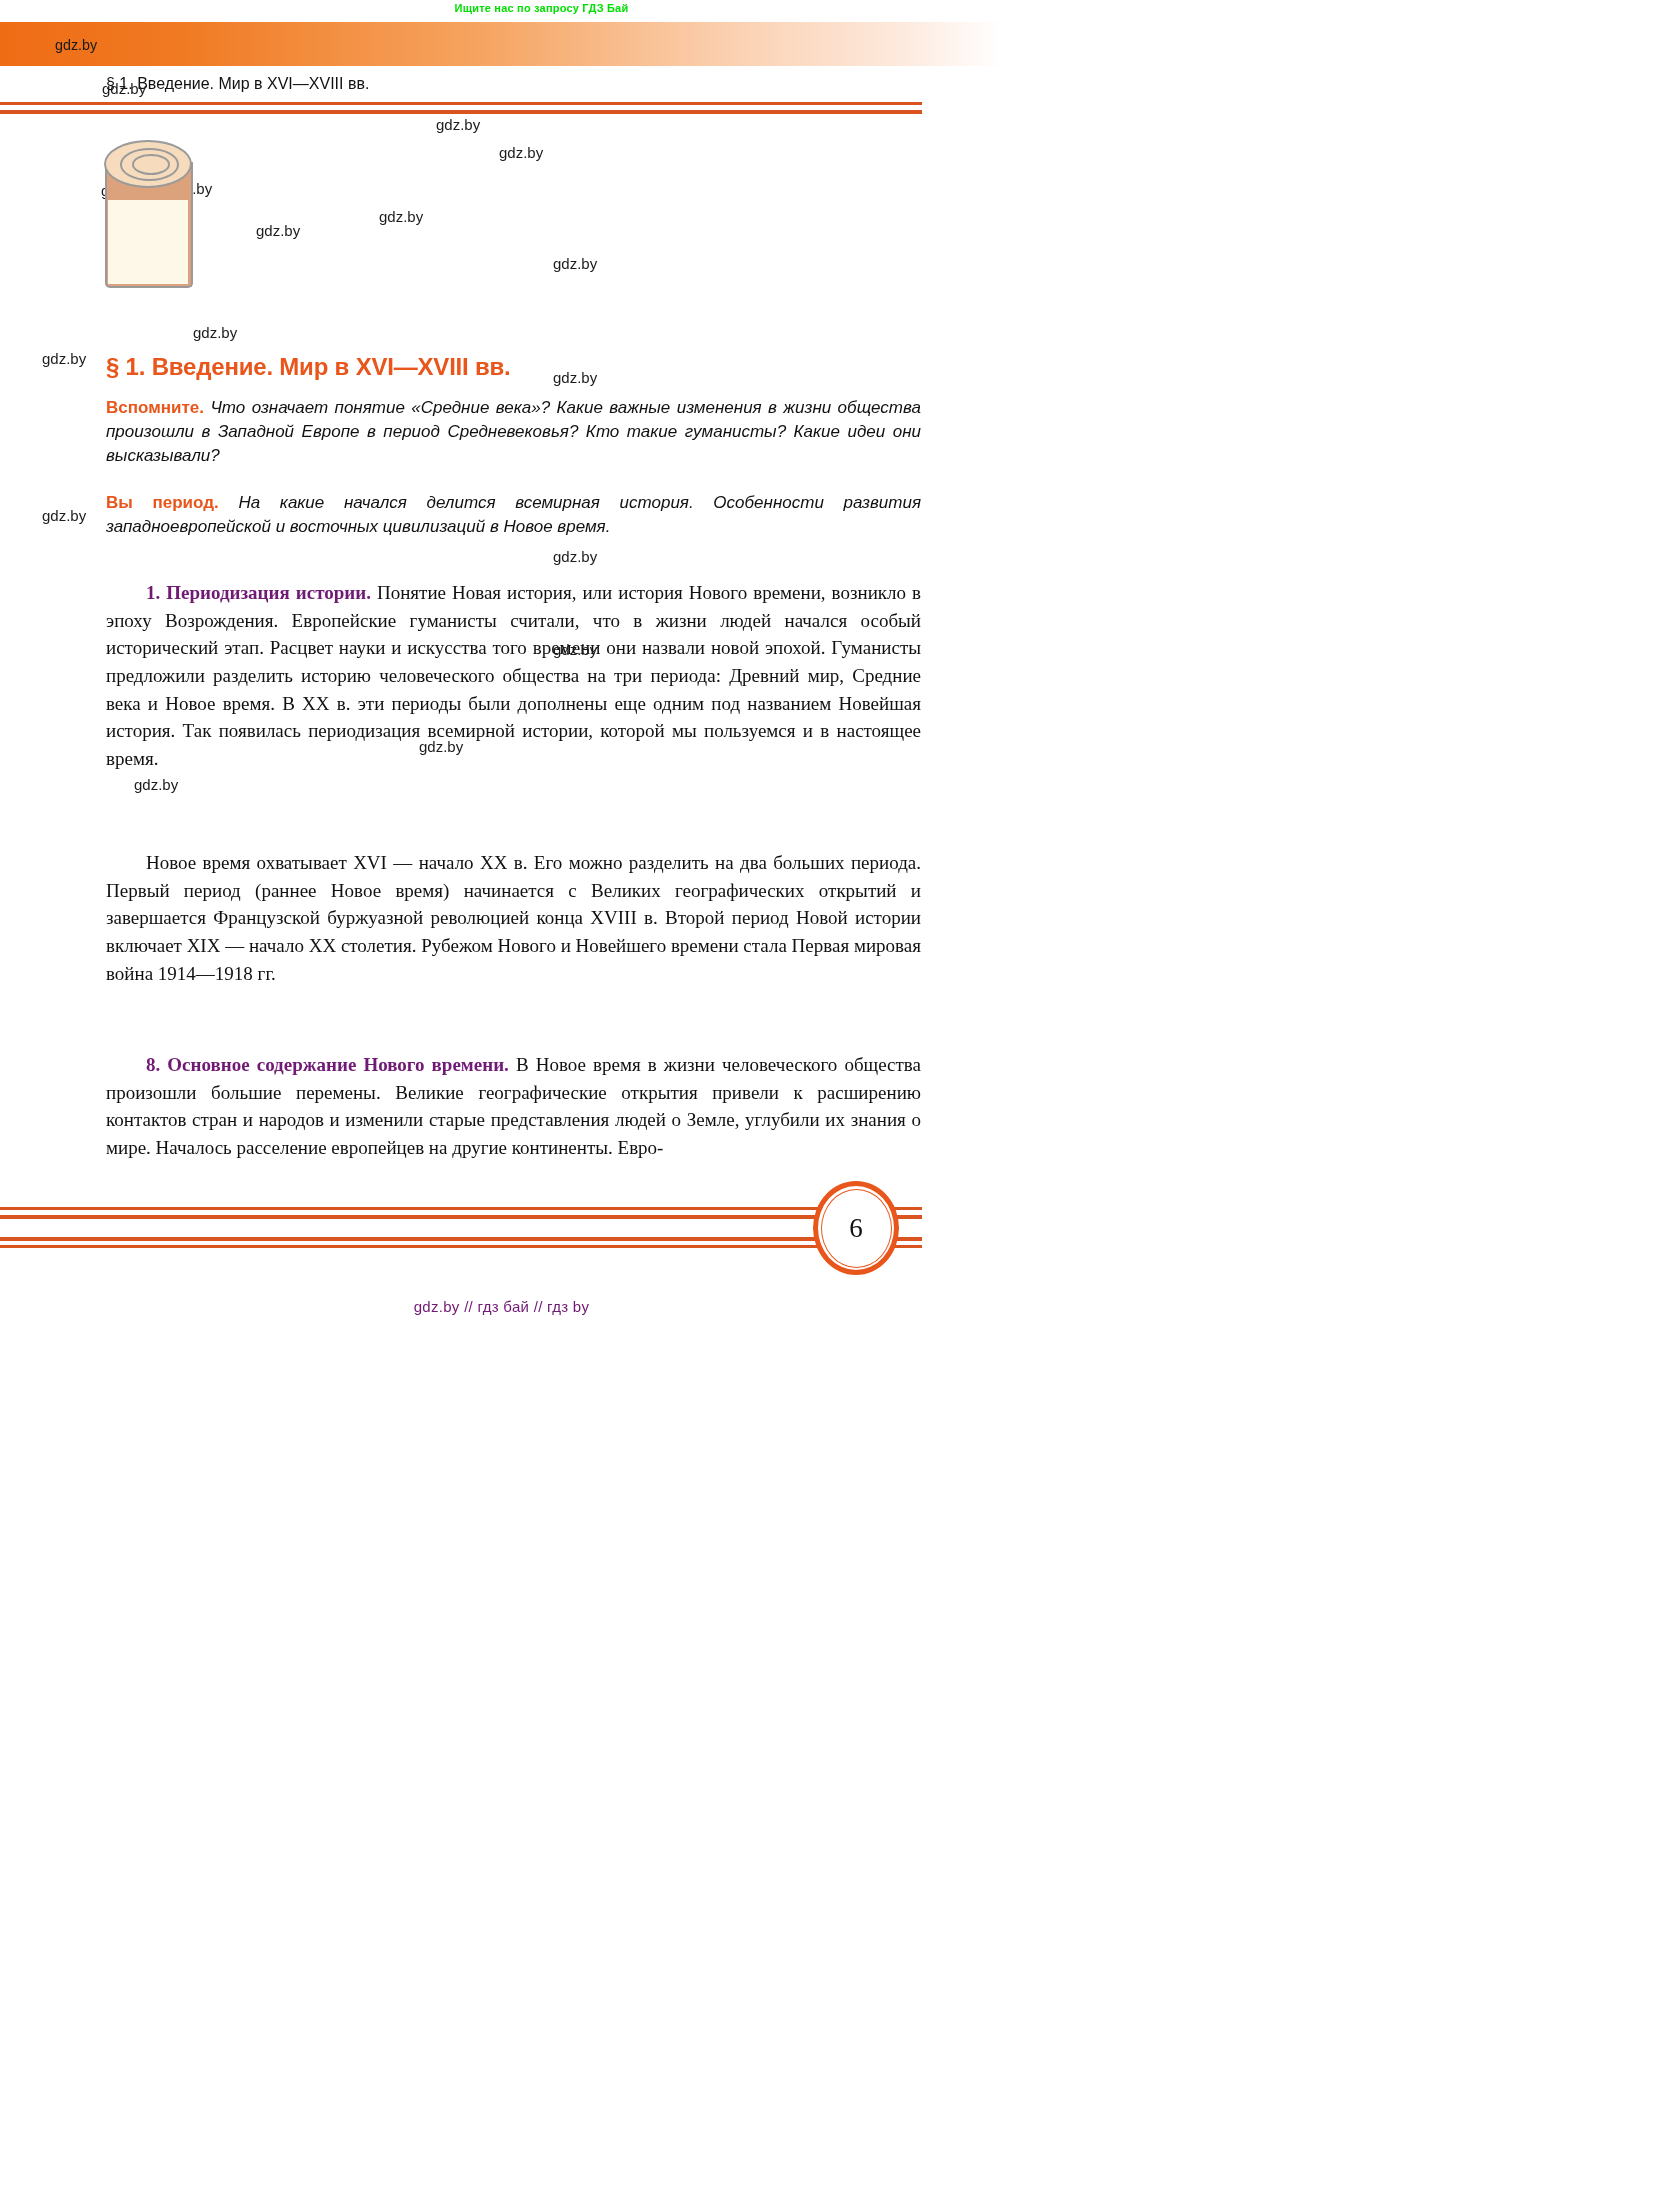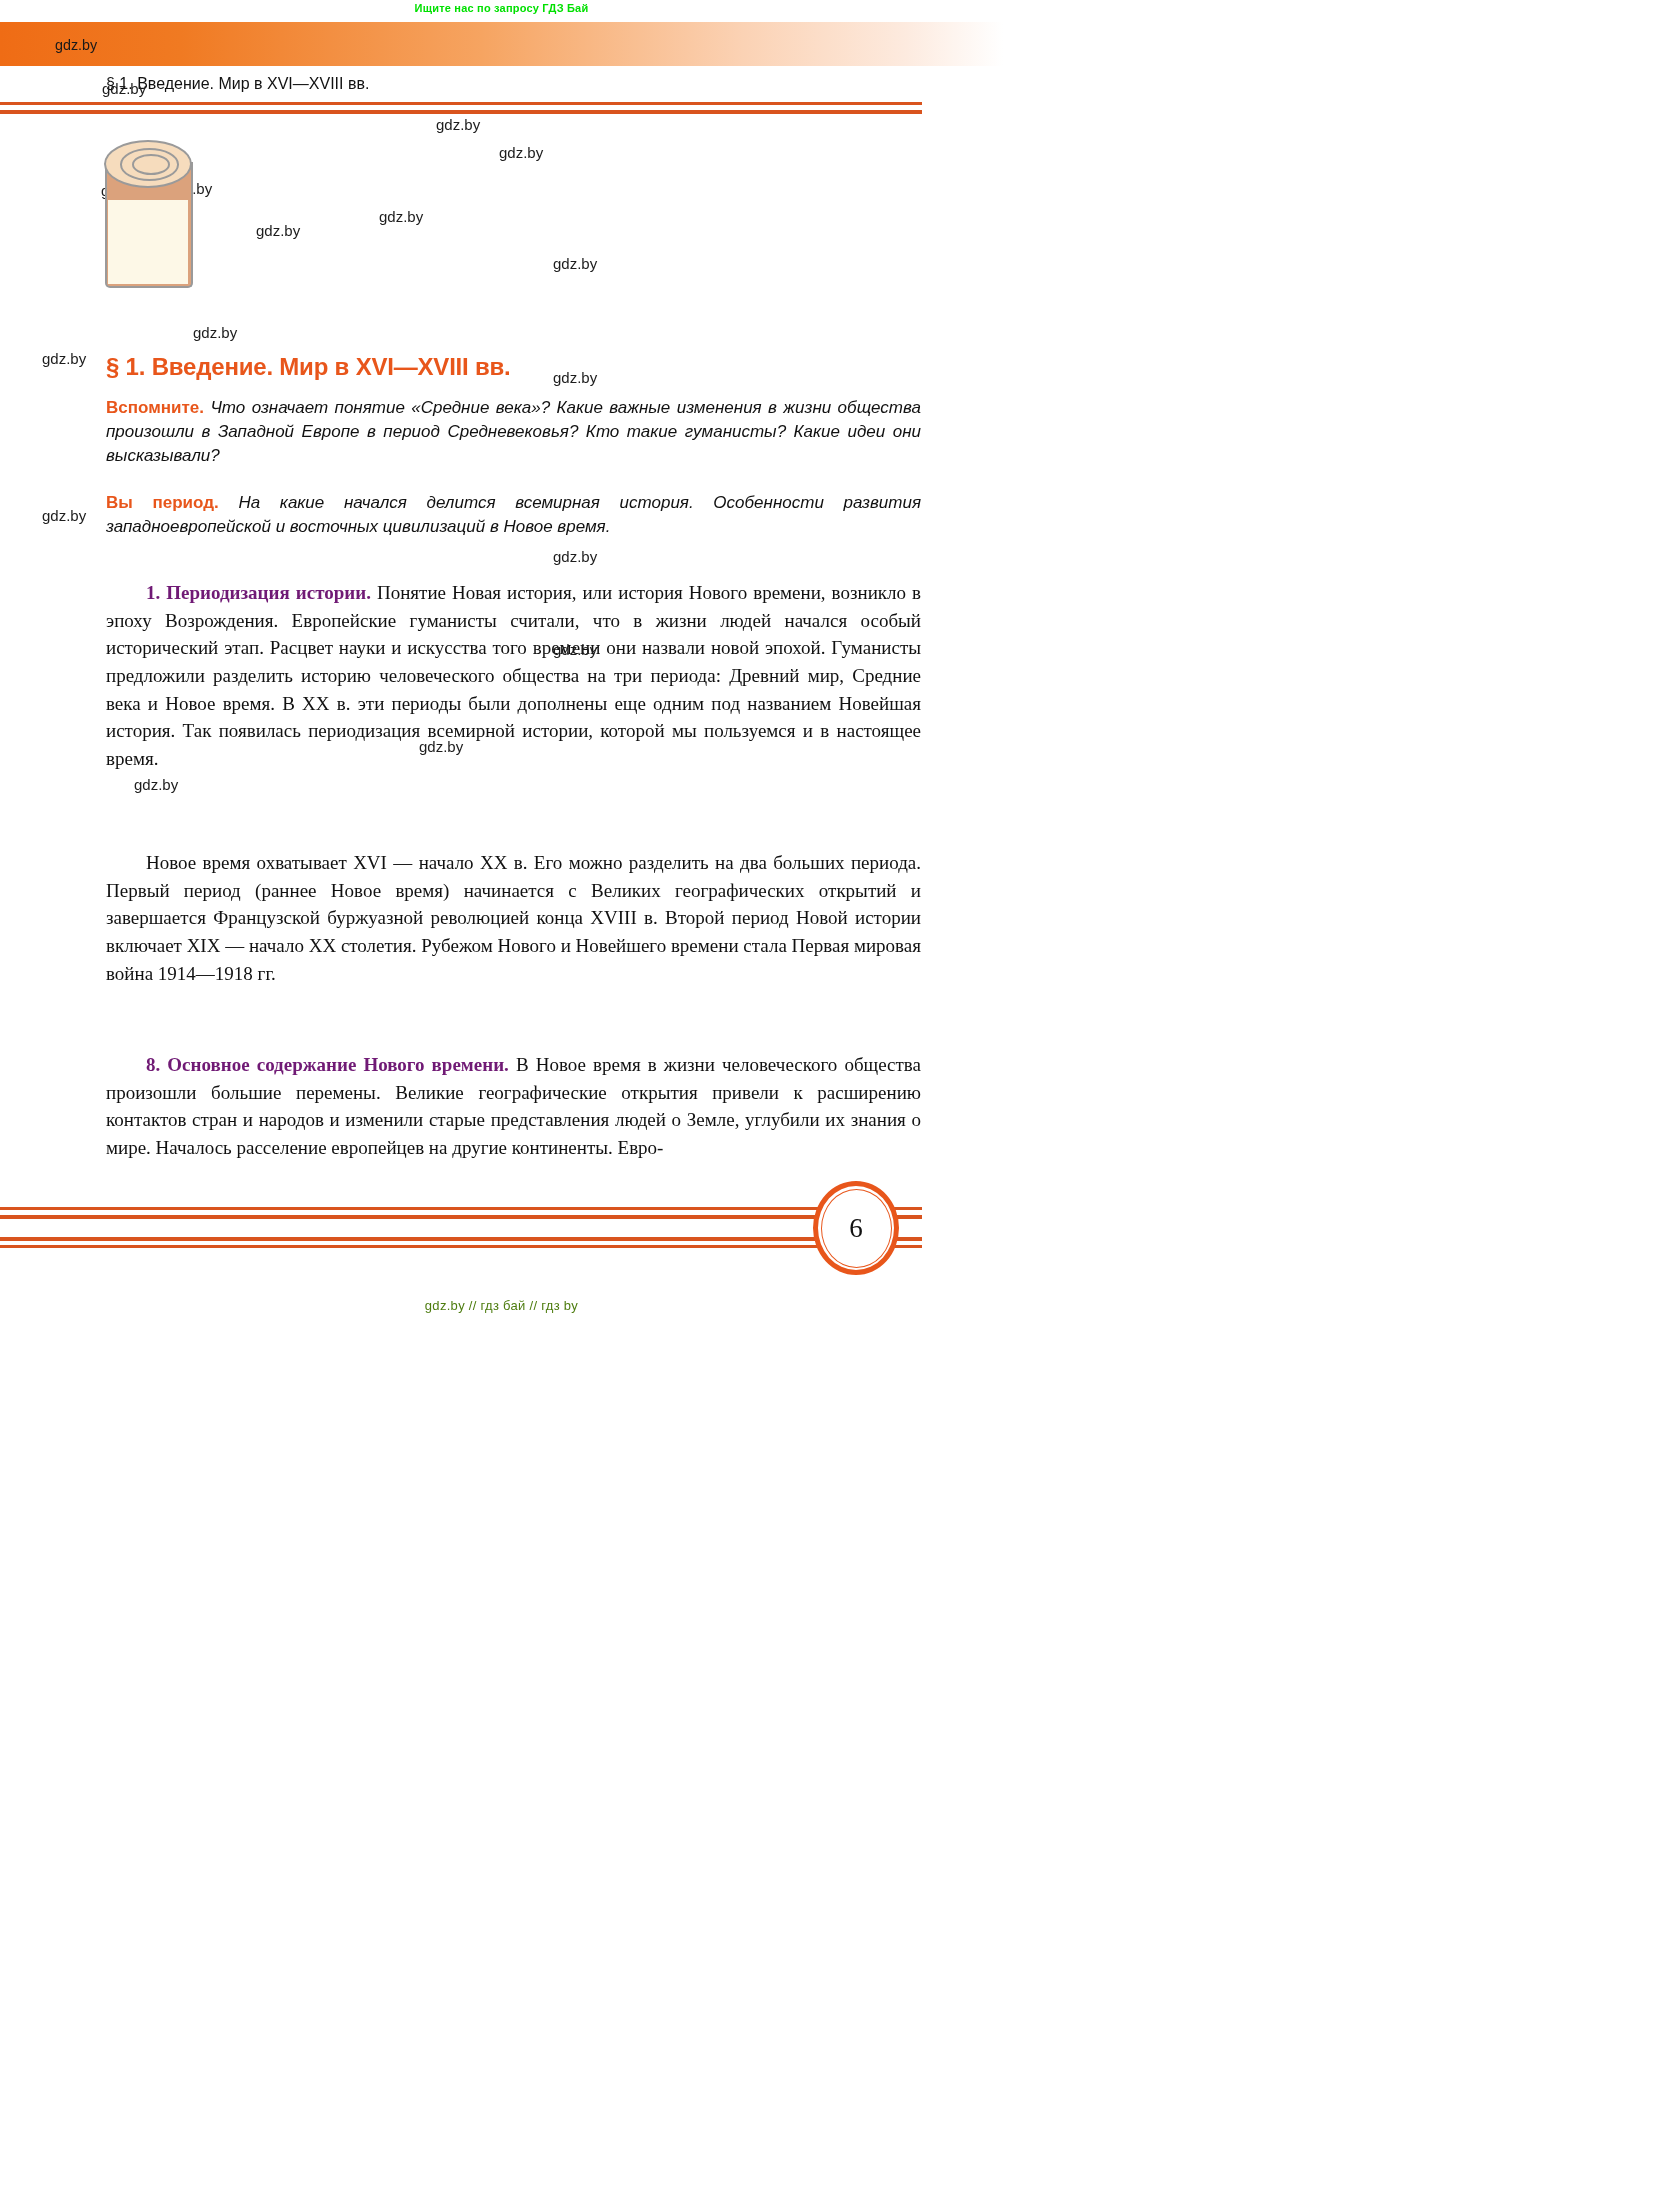--- a/index.html
+++ b/index.html
@@ -20,20 +20,21 @@
     position: absolute;
     top: 1.7px;
     left: 0;
     width: 1003px;
     text-align: center;
     font-family: "Liberation Sans", sans-serif;
     font-size: 11px;
     font-weight: 700;
     color: #00e000;
     letter-spacing: 0.2px;
+    padding-left: 40px;
   }
 
   
   .banner {
     position: absolute;
     top: 22px;
     left: 0;
     width: 1003px;
     height: 44px;
     background: linear-gradient(to right, #ef6c15 0%, #f07a22 18%, #f6a461 48%, #fbd2b4 74%, #fdeade 90%, #ffffff 100%);
@@ -295,22 +296,22 @@
   }
 
   
   .bottom-links {
     position: absolute;
     top: 1298px;
     left: 0;
     width: 1003px;
     text-align: center;
     font-family: "Liberation Sans", sans-serif;
-    font-size: 13px;
-    color: #4d7c0f;
+    font-size: 15px;
+    color: #701a75;
     letter-spacing: 0.3px;
   }
 
   
   .wm {
     position: absolute;
     font-family: "Liberation Sans", sans-serif;
     font-size: 13.4px;
     color: #1d1d1d;
     white-space: nowrap;

